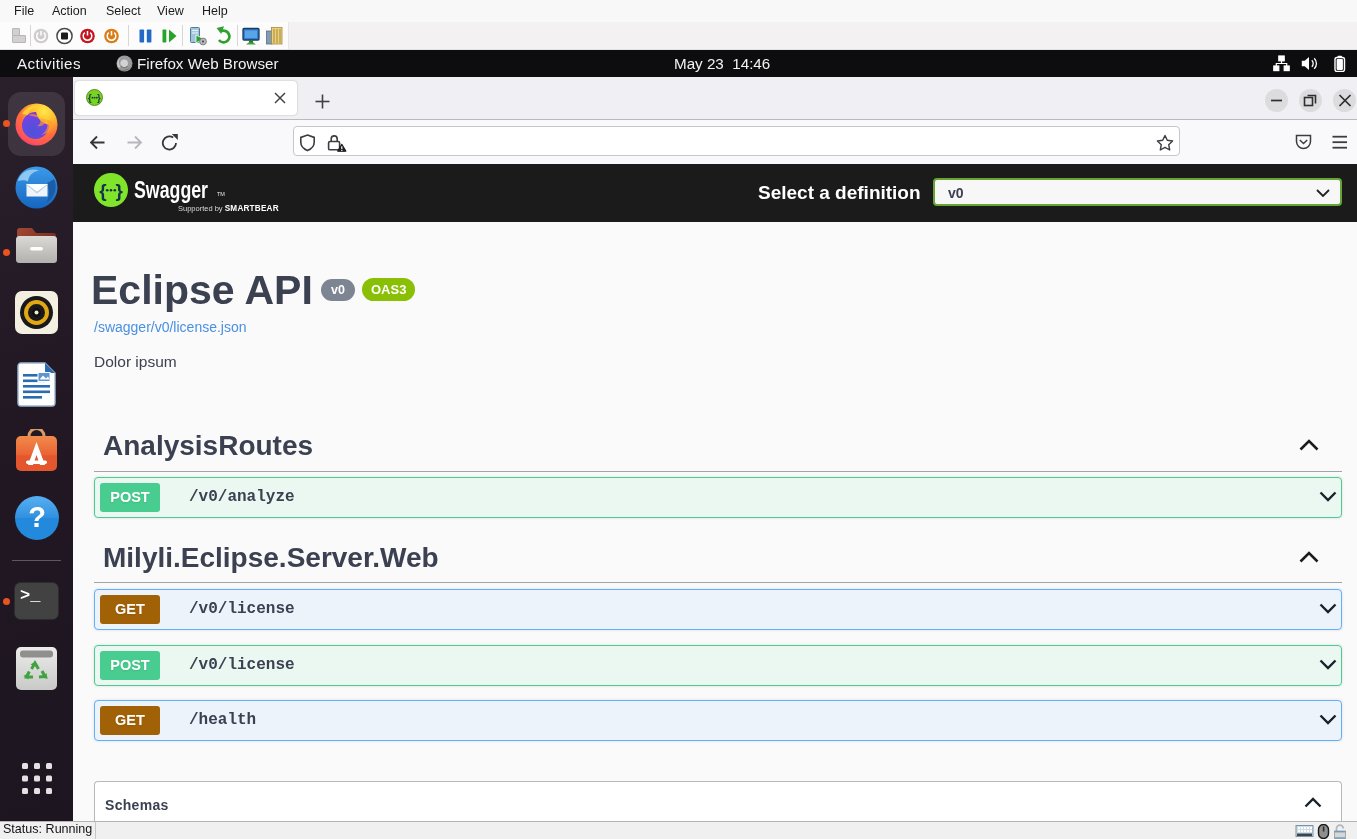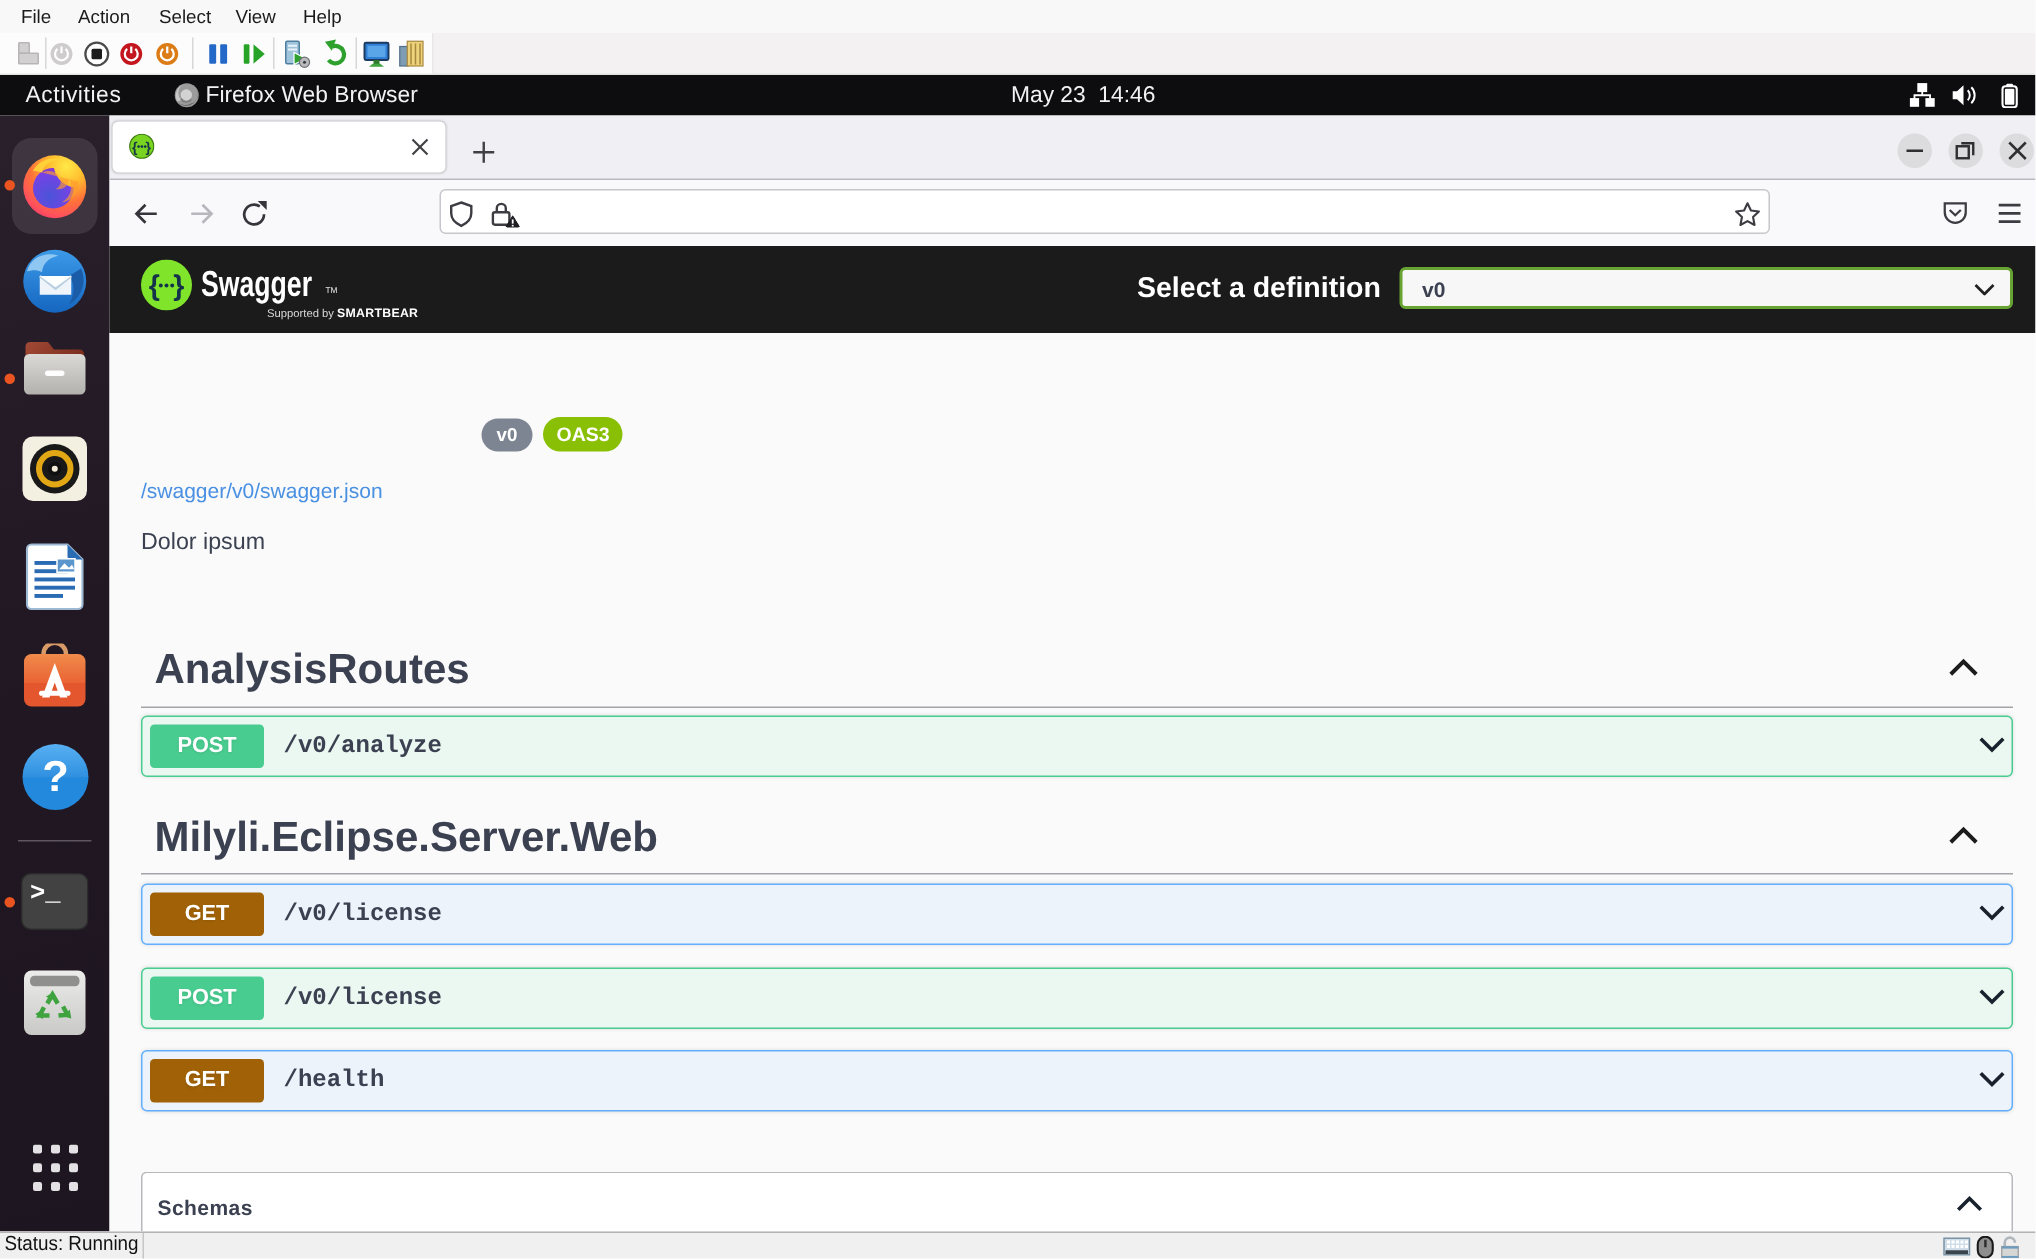--- a/index.html
+++ b/index.html
@@ -26,21 +26,21 @@
 #urlfield { position:absolute; left:220px; top:6px; width:887px; height:30px; background:#fff; border:1px solid #c6c6cc; border-radius:4px; }
 #urltext { position:absolute; left:60px; top:6px; font-size:15px; color:#65656e; white-space:nowrap; }
 #urltext b { color:#0c0c0d; font-weight:bold; }
 
 #swagbar { left:73px; top:164px; width:1284px; height:58px; background:#1b1b1b; }
 
 #content { left:73px; top:222px; width:1284px; height:599px; background:#fafafa; overflow:hidden; }
 .opblock { position:absolute; left:21px; width:1248px; height:41px; border-radius:4px; box-shadow:0 0 3px rgba(0,0,0,.12); }
 .opblock.get { background:#ecf3fb; border:1px solid #61affe; }
 .opblock.post { background:#ebf7f1; border:1px solid #49cc90; }
-.method { position:absolute; left:5px; top:5px; width:76px; height:29px; border-radius:3px; color:#fff; font-weight:bold; font-size:14.5px; text-align:center; line-height:29px; text-shadow:0 1px 2px rgba(0,0,0,.1); }
+.method { position:absolute; left:5px; top:5px; width:60px; height:29px; border-radius:3px; color:#fff; font-weight:bold; font-size:14.5px; text-align:center; line-height:29px; text-shadow:0 1px 2px rgba(0,0,0,.1); }
 .get .method { background:#a16207; }
 .post .method { background:#49cc90; }
 .path { position:absolute; left:94px; top:10px; font-family:"Liberation Mono",monospace; font-size:16px; font-weight:bold; color:#3b4151; }
 .sechead { position:absolute; left:30px; font-size:28px; font-weight:bold; color:#3b4151; }
 .divider { position:absolute; left:21px; width:1248px; border-top:1px solid #a2a4a8; }
 .rowchev { position:absolute; left:1224px; top:13px; }
 
 #statusbar { left:0; top:821px; width:1357px; height:18px; background:#f1f0f0; border-top:1px solid #b4b4b4; font-size:13px; color:#111; }
 </style>
 </head>
@@ -395,23 +395,24 @@
     <span class="abs" style="left:685px; top:17.5px; color:#fff; font-weight:bold; font-size:19px; letter-spacing:0px;">Select a definition</span>
     <div class="abs" style="left:860px; top:14px; width:409px; height:28px; background:#f7f7f7; border:2px solid #68a433; border-radius:4px;">
       <span class="abs" style="left:13px; top:5px; font-size:14px; font-weight:bold; color:#3b4151;">v0</span>
       <svg style="position:absolute; left:381px; top:9px;" width="14" height="8" viewBox="0 0 14 8">
         <path d="M 1 1 L 7 7 L 13 1" fill="none" stroke="#222" stroke-width="1.8"></path>
       </svg>
     </div>
   </div>
 
   <div id="content" class="abs">
+    <div class="abs" style="left:18px; top:45px; font-size:41px; font-weight:bold; color:#3b4151;">Eclipse API</div>
     <div class="abs" style="left:248px; top:57px; background:#7d8492; border-radius:12px; color:#fff; font-weight:bold; font-size:12.5px; padding:4px 10px;">v0</div>
     <div class="abs" style="left:289px; top:56px; background:#89bf04; border-radius:12px; color:#fff; font-weight:bold; font-size:13px; padding:4px 9px;">OAS3</div>
-    <div class="abs" style="left:21px; top:97px; font-size:14px; color:#4990e2;">/swagger/v0/swagger.json</div>
+    <div class="abs" style="left:21px; top:97px; font-size:14px; color:#4990e2;">/swagger/v0/license.json</div>
     <div class="abs" style="left:21px; top:131px; font-size:15.5px; color:#3b4151;">Dolor ipsum</div>
 
     <div class="sechead" style="top:208px;">AnalysisRoutes</div>
     <svg class="abs" style="left:1226px; top:217px;" width="20" height="12" viewBox="0 0 20 12">
       <path d="M 1.5 10.5 L 10 2 L 18.5 10.5" fill="none" stroke="#1c1c1c" stroke-width="2.6"></path>
     </svg>
     <div class="divider" style="top:249px;"></div>
     <div class="opblock post" style="top:255px;">
       <span class="method">POST</span>
         <span class="path">/v0/analyze</span>

